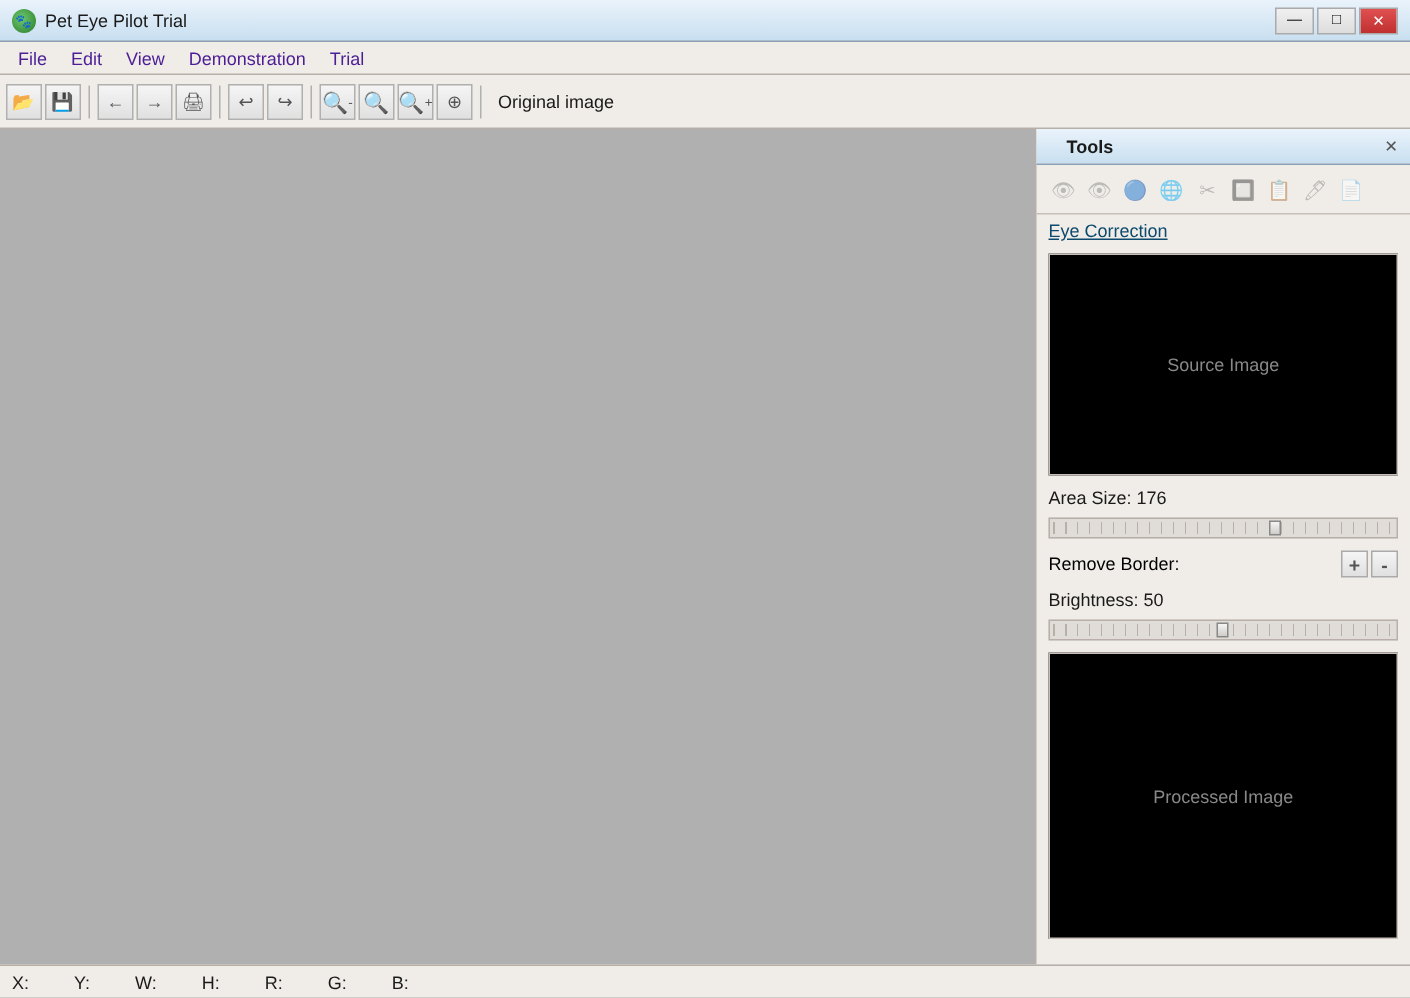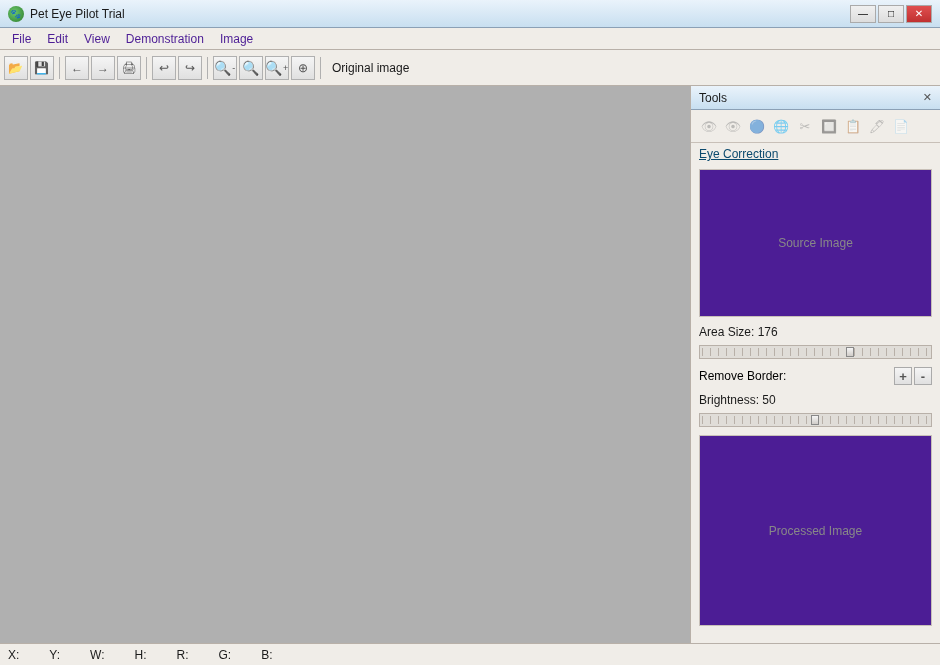--- a/index.html
+++ b/index.html
@@ -137,22 +137,23 @@
       height: 24px;
       background: linear-gradient(to bottom, #eaf3fb, #c8dff0);
       display: flex;
       align-items: center;
       justify-content: space-between;
       padding: 0 8px;
       border-bottom: 1px solid #8ba0b5;
     }
     .tools-header-text {
       font-size: 12px;
-      font-weight: normal;
+      font-weight: bold;
       color: #1a1a1a;
+      margin-left: 12px;
     }
     .tools-close {
       font-size: 11px;
       cursor: pointer;
       color: #555;
     }
 
     
     .tools-icons {
       padding: 6px 8px;
@@ -177,21 +178,21 @@
       padding: 4px 8px;
       font-size: 12px;
       color: #0c4a6e;
       text-decoration: underline;
     }
 
     
     .image-preview {
       margin: 4px 8px;
       border: 1px solid #c8c0b8;
-      background: #4c1d95;
+      background: #000000;
       display: flex;
       align-items: center;
       justify-content: center;
       color: #888;
       font-size: 12px;
     }
     .source-preview { height: 148px; }
     .processed-preview { height: 191px; }
 
     
@@ -307,21 +308,21 @@
     <div class="title-btn">□</div>
     <div class="title-btn close">✕</div>
   </div>
 </div>
 
 <div class="menu-bar">
   <div class="menu-item">File</div>
   <div class="menu-item">Edit</div>
   <div class="menu-item">View</div>
   <div class="menu-item">Demonstration</div>
-  <div class="menu-item">Image</div>
+  <div class="menu-item">Trial</div>
 </div>
 
 <div class="toolbar">
   <div class="toolbar-btn">📂</div>
   <div class="toolbar-btn">💾</div>
   <div class="toolbar-separator"></div>
   <div class="toolbar-btn">←</div>
   <div class="toolbar-btn">→</div>
   <div class="toolbar-btn">🖨</div>
   <div class="toolbar-separator"></div>

